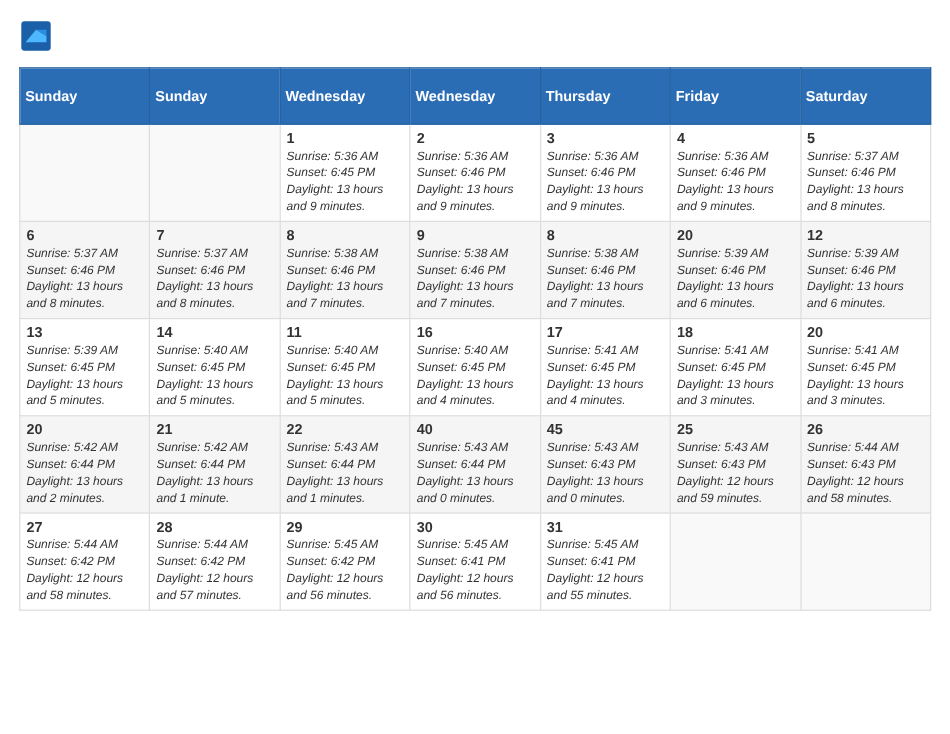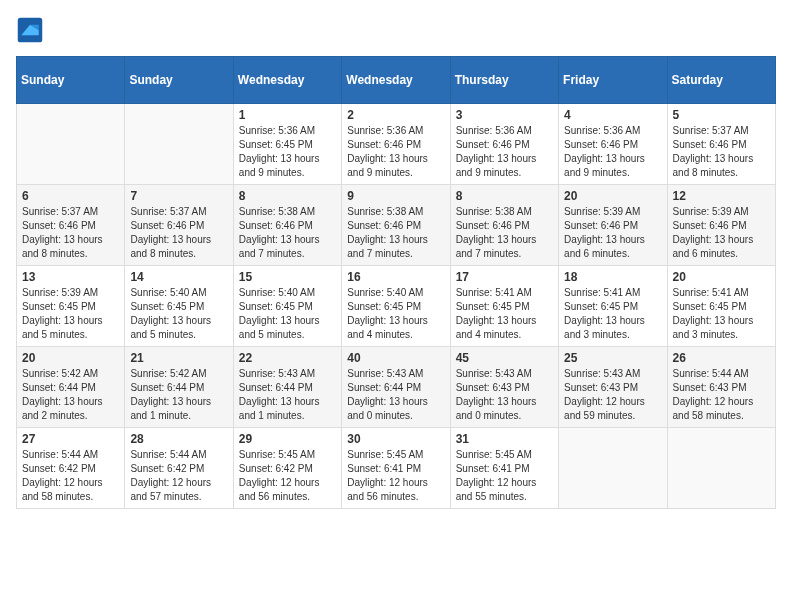--- a/index.html
+++ b/index.html
@@ -85,20 +85,21 @@
     .day-number {
       font-weight: bold;
       font-size: 12px;
       display: block;
       margin-bottom: 2px;
     }
     .day-info {
       font-size: 10px;
       line-height: 1.4;
       color: #333;
+      font-style: italic;
     }
     .empty-cell {
       background: #f9f9f9 !important;
     }
   </style>
 </head>
 <body>
 
 <div class="header">
   <div class="logo">
@@ -216,21 +217,21 @@
 Sunset: 6:45 PM
 Daylight: 13 hours and 5 minutes.</div>
         </td>
         <td>
           <span class="day-number">14</span>
           <div class="day-info">Sunrise: 5:40 AM
 Sunset: 6:45 PM
 Daylight: 13 hours and 5 minutes.</div>
         </td>
         <td>
-          <span class="day-number">15</span>
+          <span class="day-number">11</span>
           <div class="day-info">Sunrise: 5:40 AM
 Sunset: 6:45 PM
 Daylight: 13 hours and 5 minutes.</div>
         </td>
         <td>
           <span class="day-number">16</span>
           <div class="day-info">Sunrise: 5:40 AM
 Sunset: 6:45 PM
 Daylight: 13 hours and 4 minutes.</div>
         </td>

